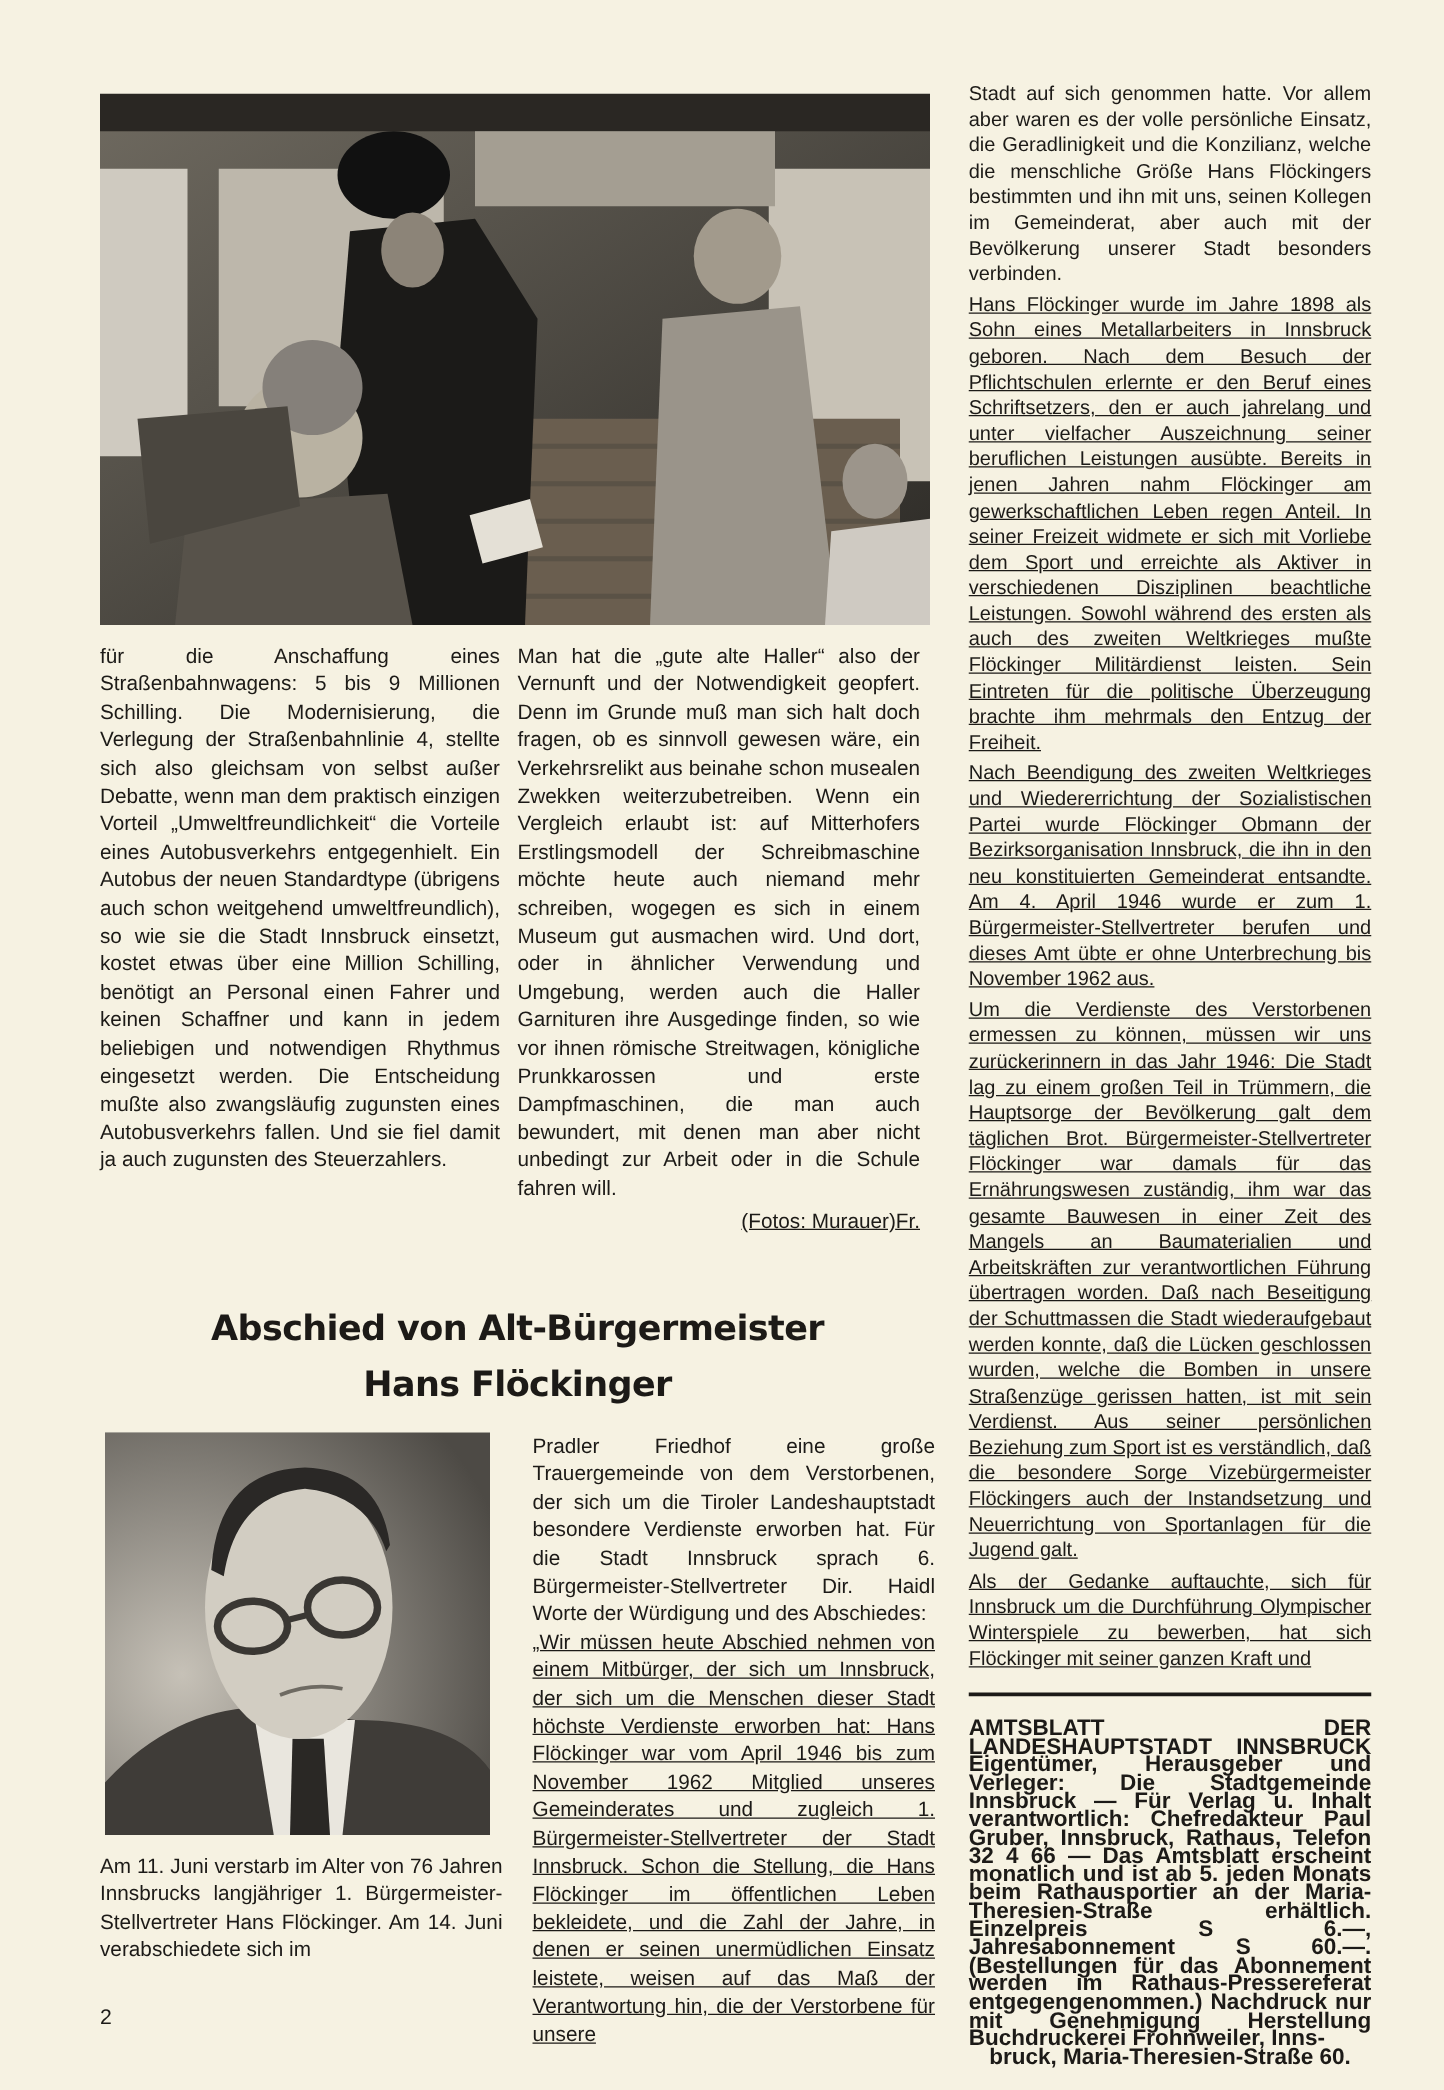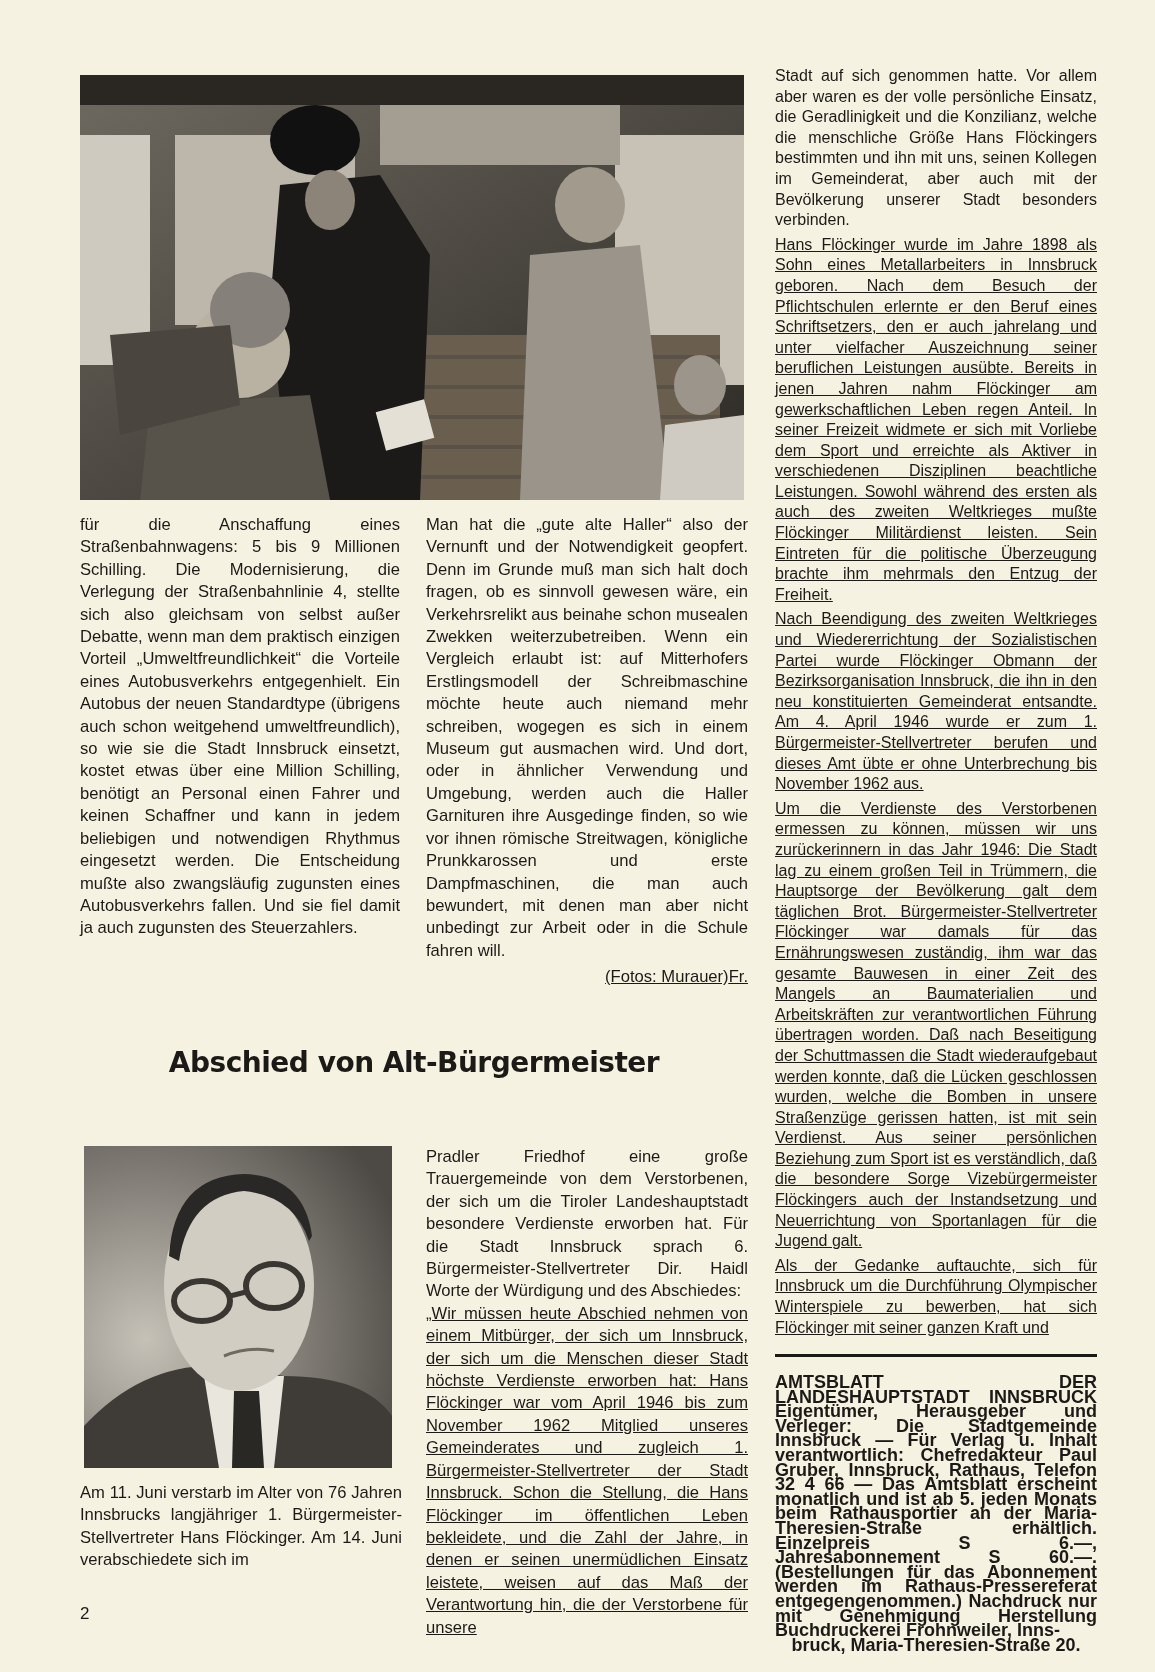--- a/index.html
+++ b/index.html
@@ -67,30 +67,31 @@
     <ellipse cx="620" cy="310" rx="26" ry="30" fill="#9c958b"></ellipse>
     <path d="M585 350 L664 340 L664 425 L580 425 Z" fill="#cfcac2"></path>
     <rect x="300" y="330" width="50" height="40" fill="#e4e0d6" transform="rotate(-15 325 350)"></rect>
   </svg>
 </div>
 
 <div class="abs" style="left:80px; top:514px; width:320px;">
   <p class="para">für die Anschaffung eines Straßenbahnwagens: 5 bis 9 Millionen Schilling. Die Modernisierung, die Verlegung der Straßenbahnlinie 4, stellte sich also gleichsam von selbst außer Debatte, wenn man dem praktisch einzigen Vorteil „Umweltfreundlichkeit“ die Vorteile eines Autobusverkehrs entgegenhielt. Ein Autobus der neuen Standardtype (übrigens auch schon weitgehend umweltfreundlich), so wie sie die Stadt Innsbruck einsetzt, kostet etwas über eine Million Schilling, benötigt an Personal einen Fahrer und keinen Schaffner und kann in jedem beliebigen und notwendigen Rhythmus eingesetzt werden. Die Entscheidung mußte also zwangsläufig zugunsten eines Autobusverkehrs fallen. Und sie fiel damit ja auch zugunsten des Steuerzahlers.</p>
 </div>
 
-<div class="abs" style="left:426px; top:514px; width:322px;">
+<div class="abs" style="left:414px; top:514px; width:322px;">
   <p class="para">Man hat die „gute alte Haller“ also der Vernunft und der Notwendigkeit geopfert. Denn im Grunde muß man sich halt doch fragen, ob es sinnvoll gewesen wäre, ein Verkehrsrelikt aus beinahe schon musealen Zwekken weiterzubetreiben. Wenn ein Vergleich erlaubt ist: auf Mitterhofers Erstlingsmodell der Schreibmaschine möchte heute auch niemand mehr schreiben, wogegen es sich in einem Museum gut ausmachen wird. Und dort, oder in ähnlicher Verwendung und Umgebung, werden auch die Haller Garnituren ihre Ausgedinge finden, so wie vor ihnen römische Streitwagen, königliche Prunkkarossen und erste Dampfmaschinen, die man auch bewundert, mit denen man aber nicht unbedingt zur Arbeit oder in die Schule fahren will.</p>
   <div class="credit-line para">
     <span>(Fotos: Murauer)</span>
     <span>Fr.</span>
   </div>
 </div>
 
 <div class="abs headline" style="left:80px; top:1040px; width:668px;">
   <div>Abschied von Alt-Bürgermeister</div>
+  <div>Hans Flöckinger</div>
 </div>
 
 <div class="abs photo" style="left:84px; top:1146px; width:308px; height:322px; background:#6b6862;">
   <svg viewBox="0 0 308 322" preserveAspectRatio="none">
     <defs>
       <radialGradient id="bgp" cx="0.2" cy="0.6" r="0.9">
         <stop offset="0" stop-color="#c6c1b7"></stop>
           <stop offset="1" stop-color="#4d4a45"></stop>
       </radialGradient>
     </defs>
@@ -121,16 +122,16 @@
   <p class="para">Hans Flöckinger wurde im Jahre 1898 als Sohn eines Metallarbeiters in Innsbruck geboren. Nach dem Besuch der Pflichtschulen erlernte er den Beruf eines Schriftsetzers, den er auch jahrelang und unter vielfacher Auszeichnung seiner beruflichen Leistungen ausübte. Bereits in jenen Jahren nahm Flöckinger am gewerkschaftlichen Leben regen Anteil. In seiner Freizeit widmete er sich mit Vorliebe dem Sport und erreichte als Aktiver in verschiedenen Disziplinen beachtliche Leistungen. Sowohl während des ersten als auch des zweiten Weltkrieges mußte Flöckinger Militärdienst leisten. Sein Eintreten für die politische Überzeugung brachte ihm mehrmals den Entzug der Freiheit.</p>
   <p class="para">Nach Beendigung des zweiten Weltkrieges und Wiedererrichtung der Sozialistischen Partei wurde Flöckinger Obmann der Bezirksorganisation Innsbruck, die ihn in den neu konstituierten Gemeinderat entsandte. Am 4. April 1946 wurde er zum 1. Bürgermeister-Stellvertreter berufen und dieses Amt übte er ohne Unterbrechung bis November 1962 aus.</p>
   <p class="para">Um die Verdienste des Verstorbenen ermessen zu können, müssen wir uns zurückerinnern in das Jahr 1946: Die Stadt lag zu einem großen Teil in Trümmern, die Hauptsorge der Bevölkerung galt dem täglichen Brot. Bürgermeister-Stellvertreter Flöckinger war damals für das Ernährungswesen zuständig, ihm war das gesamte Bauwesen in einer Zeit des Mangels an Baumaterialien und Arbeitskräften zur verantwortlichen Führung übertragen worden. Daß nach Beseitigung der Schuttmassen die Stadt wiederaufgebaut werden konnte, daß die Lücken geschlossen wurden, welche die Bomben in unsere Straßenzüge gerissen hatten, ist mit sein Verdienst. Aus seiner persönlichen Beziehung zum Sport ist es verständlich, daß die besondere Sorge Vizebürgermeister Flöckingers auch der Instandsetzung und Neuerrichtung von Sportanlagen für die Jugend galt.</p>
   <p class="para">Als der Gedanke auftauchte, sich für Innsbruck um die Durchführung Olympischer Winterspiele zu bewerben, hat sich Flöckinger mit seiner ganzen Kraft und</p>
 </div>
 
 <div class="abs rule" style="left:775px; top:1354px; width:322px;"></div>
 
 <div class="abs masthead" style="left:775px; top:1375px; width:322px;">
   <span>AMTSBLATT DER LANDESHAUPTSTADT INNSBRUCK Eigentümer, Herausgeber und Verleger: Die Stadtgemeinde Innsbruck — Für Verlag u. Inhalt verantwortlich: Chefredakteur Paul Gruber, Innsbruck, Rathaus, Telefon 32 4 66 — Das Amtsblatt erscheint monatlich und ist ab 5. jeden Monats beim Rathausportier an der Maria-Theresien-Straße erhältlich. Einzelpreis S 6.—, Jahresabonnement S 60.—. (Bestellungen für das Abonnement werden im Rathaus-Pressereferat entgegengenommen.) Nachdruck nur mit Genehmigung Herstellung Buchdruckerei Frohnweiler, Inns-</span>
-  <span class="center">bruck, Maria-Theresien-Straße 20.</span>
+  <span class="center">bruck, Maria-Theresien-Straße 60.</span>
 </div>
 
 <div class="abs page-number" style="left:80px; top:1604px;">2</div>
 
 </body></html>

